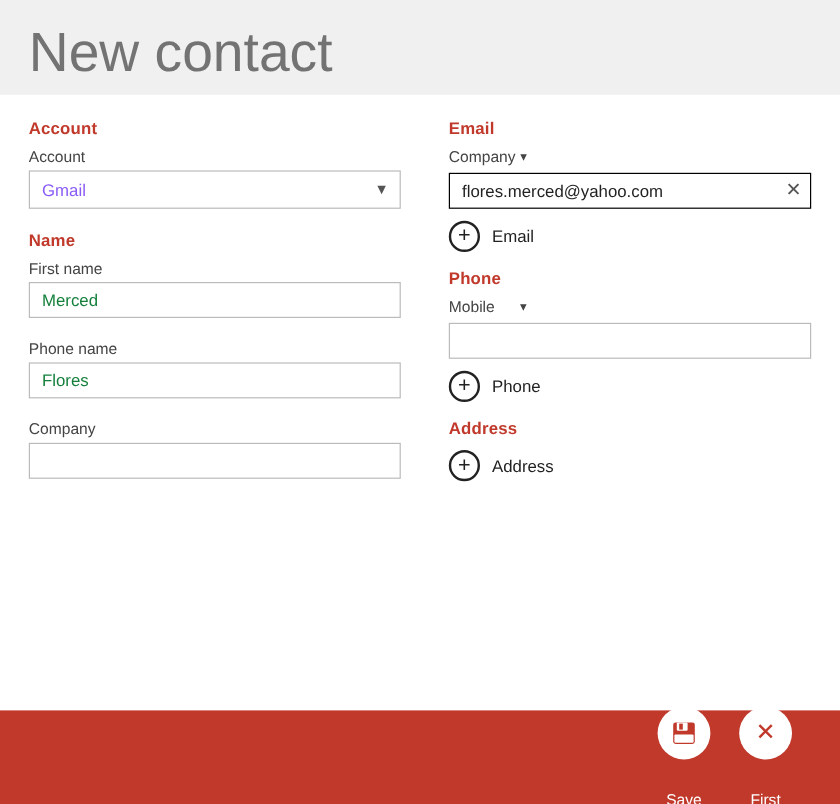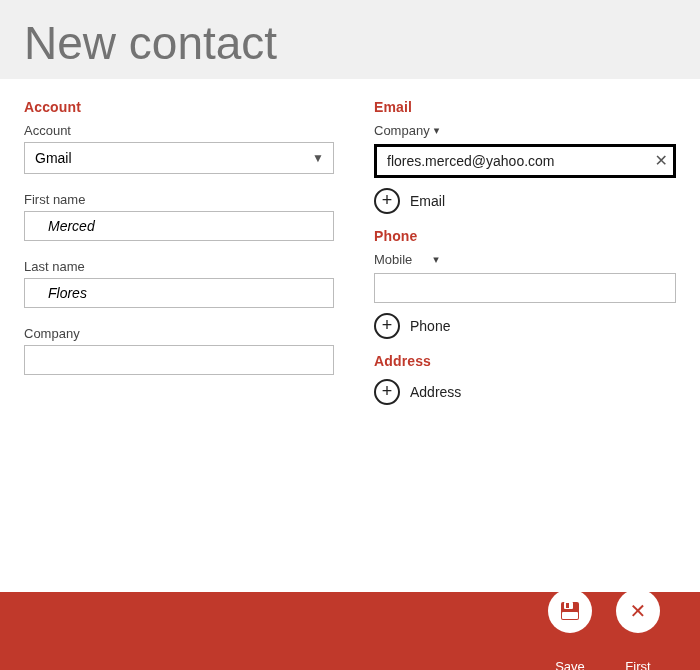--- a/index.html
+++ b/index.html
@@ -58,39 +58,38 @@
     .field-label {
       font-size: 13px;
       color: #444;
       margin-bottom: 4px;
       display: block;
     }
 
     .text-input {
       width: 100%;
       border: 1px solid #bbb;
-      padding: 6px 23px;
-      font-size: 14px;
-      color: #000000;
+      padding: 6px 10px;
+      font-size: 14px;
+      color: #15803d;
       outline: none;
       background: #fff;
-      font-style: italic;
     }
 
     .select-wrapper {
       position: relative;
       width: 100%;
     }
 
     .select-input {
       width: 100%;
       border: 1px solid #bbb;
       padding: 7px 32px 7px 10px;
       font-size: 14px;
-      color: #000000;
+      color: #8b5cf6;
       background: #fff;
       appearance: none;
       outline: none;
       cursor: pointer;
     }
 
     .select-arrow {
       position: absolute;
       right: 10px;
       top: 50%;
@@ -118,21 +117,21 @@
       color: #444;
     }
 
     .email-input-wrapper {
       position: relative;
       width: 100%;
     }
 
     .email-input {
       width: 100%;
-      border: 3px solid #000000;
+      border: 1px solid #000000;
       padding: 6px 36px 6px 10px;
       font-size: 14px;
       color: #222;
       outline: none;
       background: #fff;
     }
 
     .clear-btn {
       position: absolute;
       right: 8px;
@@ -264,28 +263,29 @@
             <option>Gmail</option>
             <option>Outlook</option>
             <option>Yahoo</option>
           </select>
           <span class="select-arrow">▼</span>
         </div>
       </div>
     </div>
 
     <div class="section-block">
+      <div class="section-label">Name</div>
 
       <div class="field-group">
         <label class="field-label">First name</label>
         <input type="text" class="text-input" value="Merced" style="">
       </div>
 
       <div class="field-group">
-        <label class="field-label">Last name</label>
+        <label class="field-label">Phone name</label>
         <input type="text" class="text-input" value="Flores" style="">
       </div>
 
       <div class="field-group">
         <label class="field-label">Company</label>
         <input type="text" class="text-input" value="" style="">
       </div>
     </div>
 
   </div>

